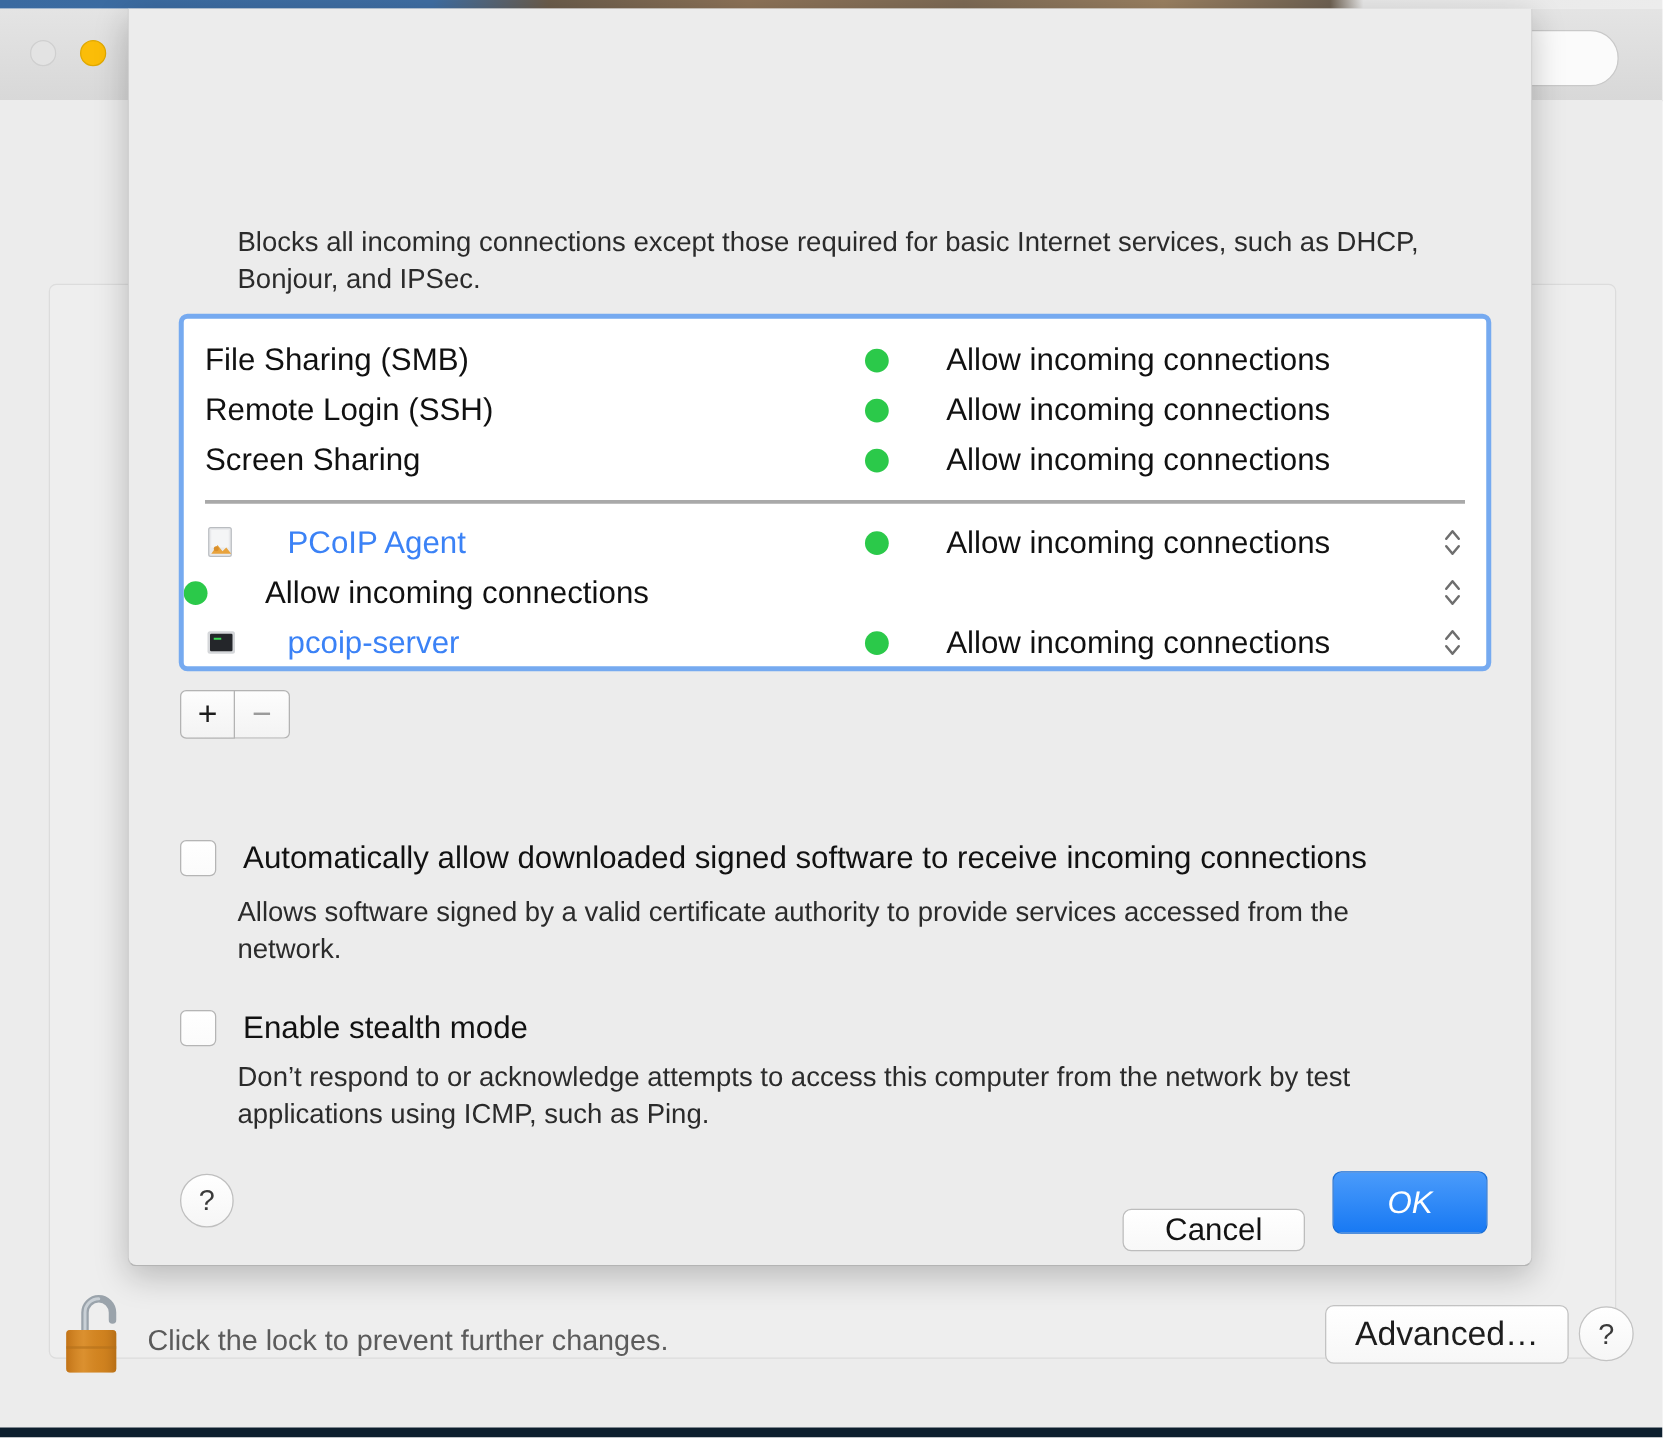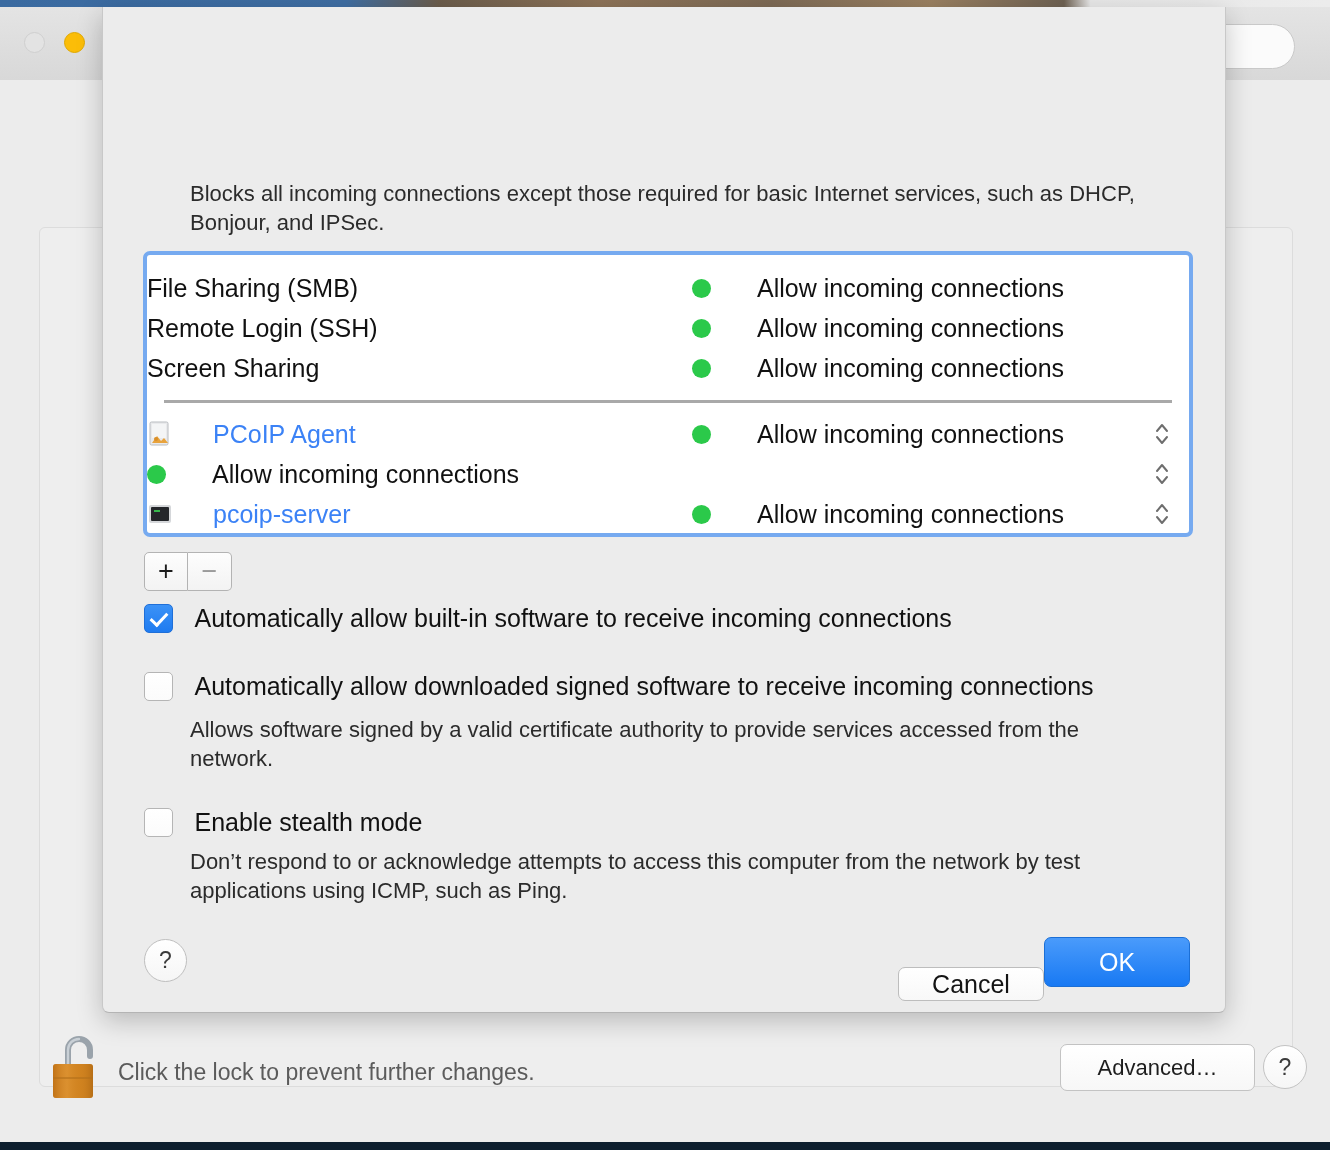--- a/index.html
+++ b/index.html
@@ -157,21 +157,21 @@
   }
   .advanced-btn {
     position: absolute;
     right: 75px; top: 22px;
     width: 195px; height: 47px;
     background: linear-gradient(180deg,#ffffff 0%, #f7f7f7 100%);
     border: 1px solid #c3c3c3;
     border-radius: 7px;
     box-sizing: border-box;
     display: flex; align-items: center; justify-content: center;
-    font-size: 22px;
+    font-size: 27px;
     color: #1d1d1d;
   }
   .help-round {
     position: absolute;
     right: 23px; top: 23px;
     width: 44px; height: 44px;
     border-radius: 50%;
     background: linear-gradient(180deg,#ffffff 0%, #f6f6f6 100%);
     border: 1px solid #c3c3c3;
     box-sizing: border-box;
@@ -246,20 +246,21 @@
   .list-row {
     position: relative;
     height: 40px;
     display: flex;
     align-items: center;
   }
   .row-name {
     font-size: 25px;
     color: #111111;
     width: 545px;
+    padding-left: 17px;
     box-sizing: border-box;
     white-space: nowrap;
     display: flex;
     align-items: center;
   }
   .row-name.dim { color: #3b82f6; gap: 28px; }
   .row-status {
     font-size: 25px;
     color: #111111;
     display: flex;
@@ -327,28 +328,29 @@
     border: 1px solid #bdbdbd;
     border-radius: 7px;
     box-sizing: border-box;
     display: flex; align-items: center; justify-content: center;
     font-size: 25px;
     color: #131313;
   }
   .btn-ok {
     position: absolute;
     right: 35px; bottom: 25px;
-    width: 146px; height: 50px;
+    width: 124px; height: 50px;
     background: linear-gradient(180deg,#4a9bfb 0%,#1879f3 100%);
     border: 1px solid #1b6fd6;
     border-radius: 7px;
     box-sizing: border-box;
     display: flex; align-items: center; justify-content: center;
     font-size: 25px;
     color: #ffffff;
+    font-style: italic;
   }
 </style>
 </head>
 <body>
 
 <div class="desktop-strip"></div>
 
 <div class="prefs-window">
 
   <div class="titlebar">
@@ -524,24 +526,20 @@
           </svg>
         </span>
       </div>
     </div>
 
     <div class="pm-group">
       <div class="pm-btn plus">+</div>
       <div class="pm-btn minus">−</div>
     </div>
 
-    <div class="cb-row" style="left:41px; top:597px;">
-      <span class="checkbox checked"></span>
-      <span class="cb-label">Automatically allow built-in software to receive incoming connections</span>
-    </div>
 
     <div class="cb-row" style="left:41px; top:665px;">
       <span class="checkbox"></span>
       <span class="cb-label">Automatically allow downloaded signed software to receive incoming connections</span>
     </div>
     <div class="cb-desc" style="position:absolute; left:87px; top:708px; width:940px;">Allows software signed by a valid certificate authority to provide services accessed from the network.</div>
 
     <div class="cb-row" style="left:41px; top:801px;">
       <span class="checkbox"></span>
       <span class="cb-label">Enable stealth mode</span>

